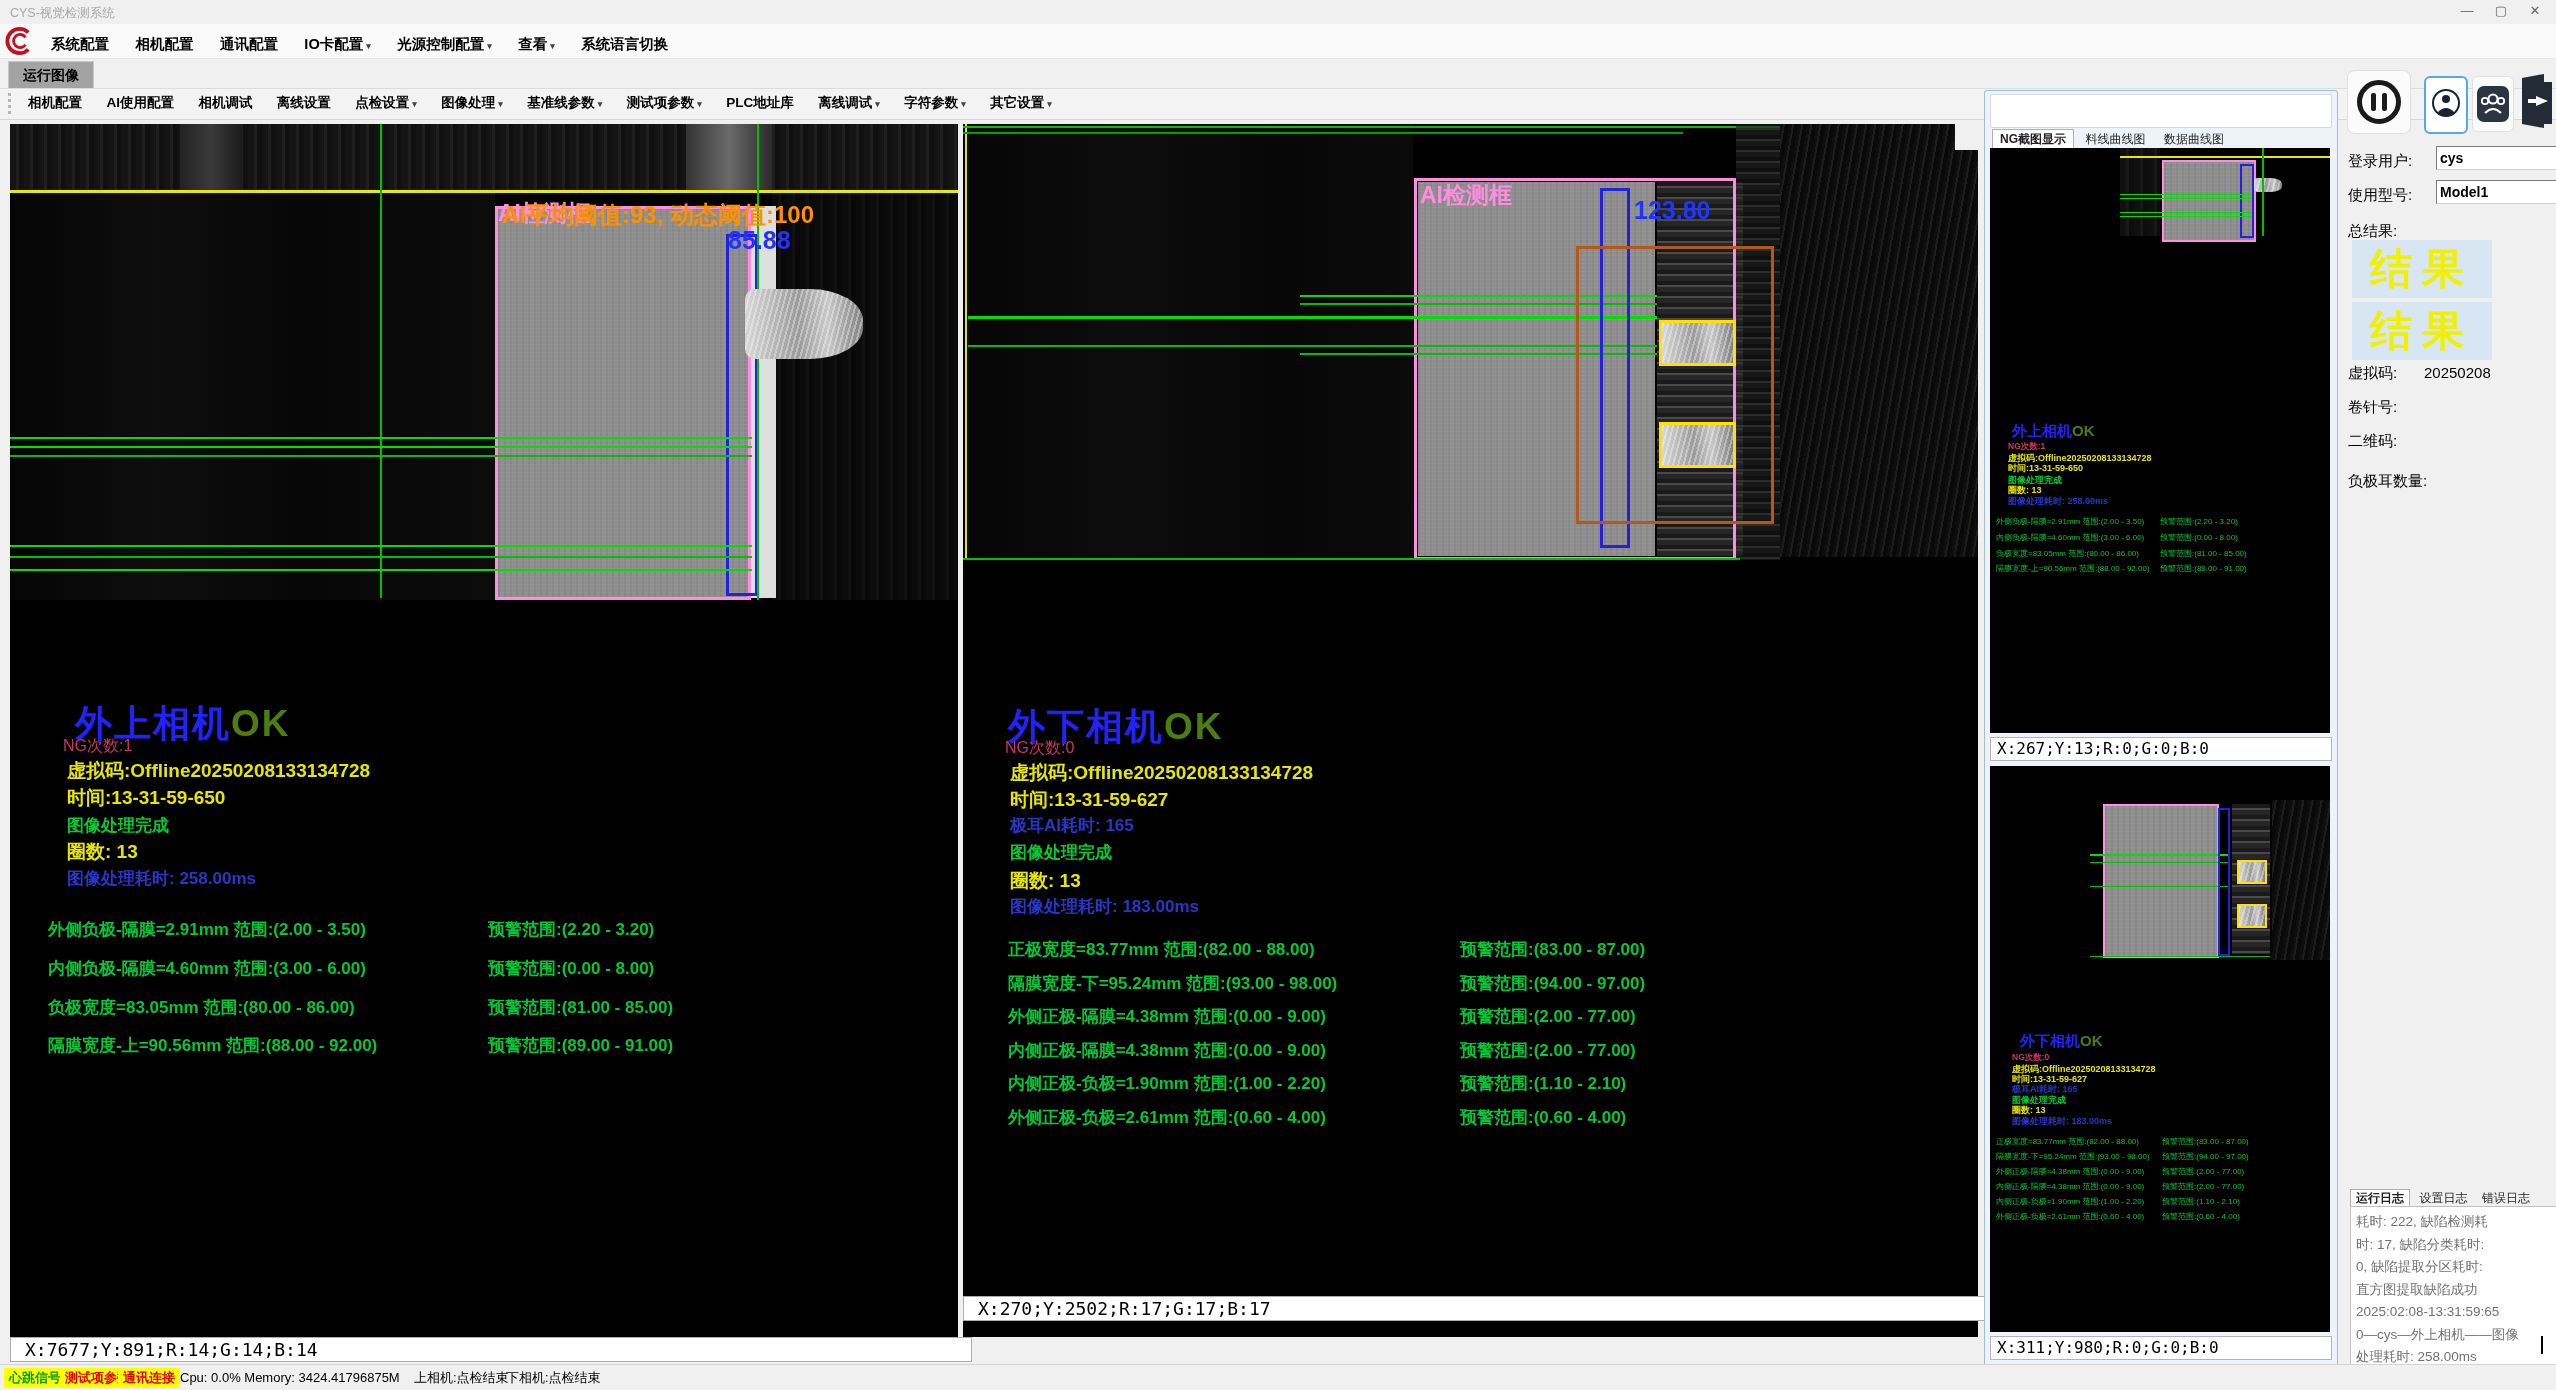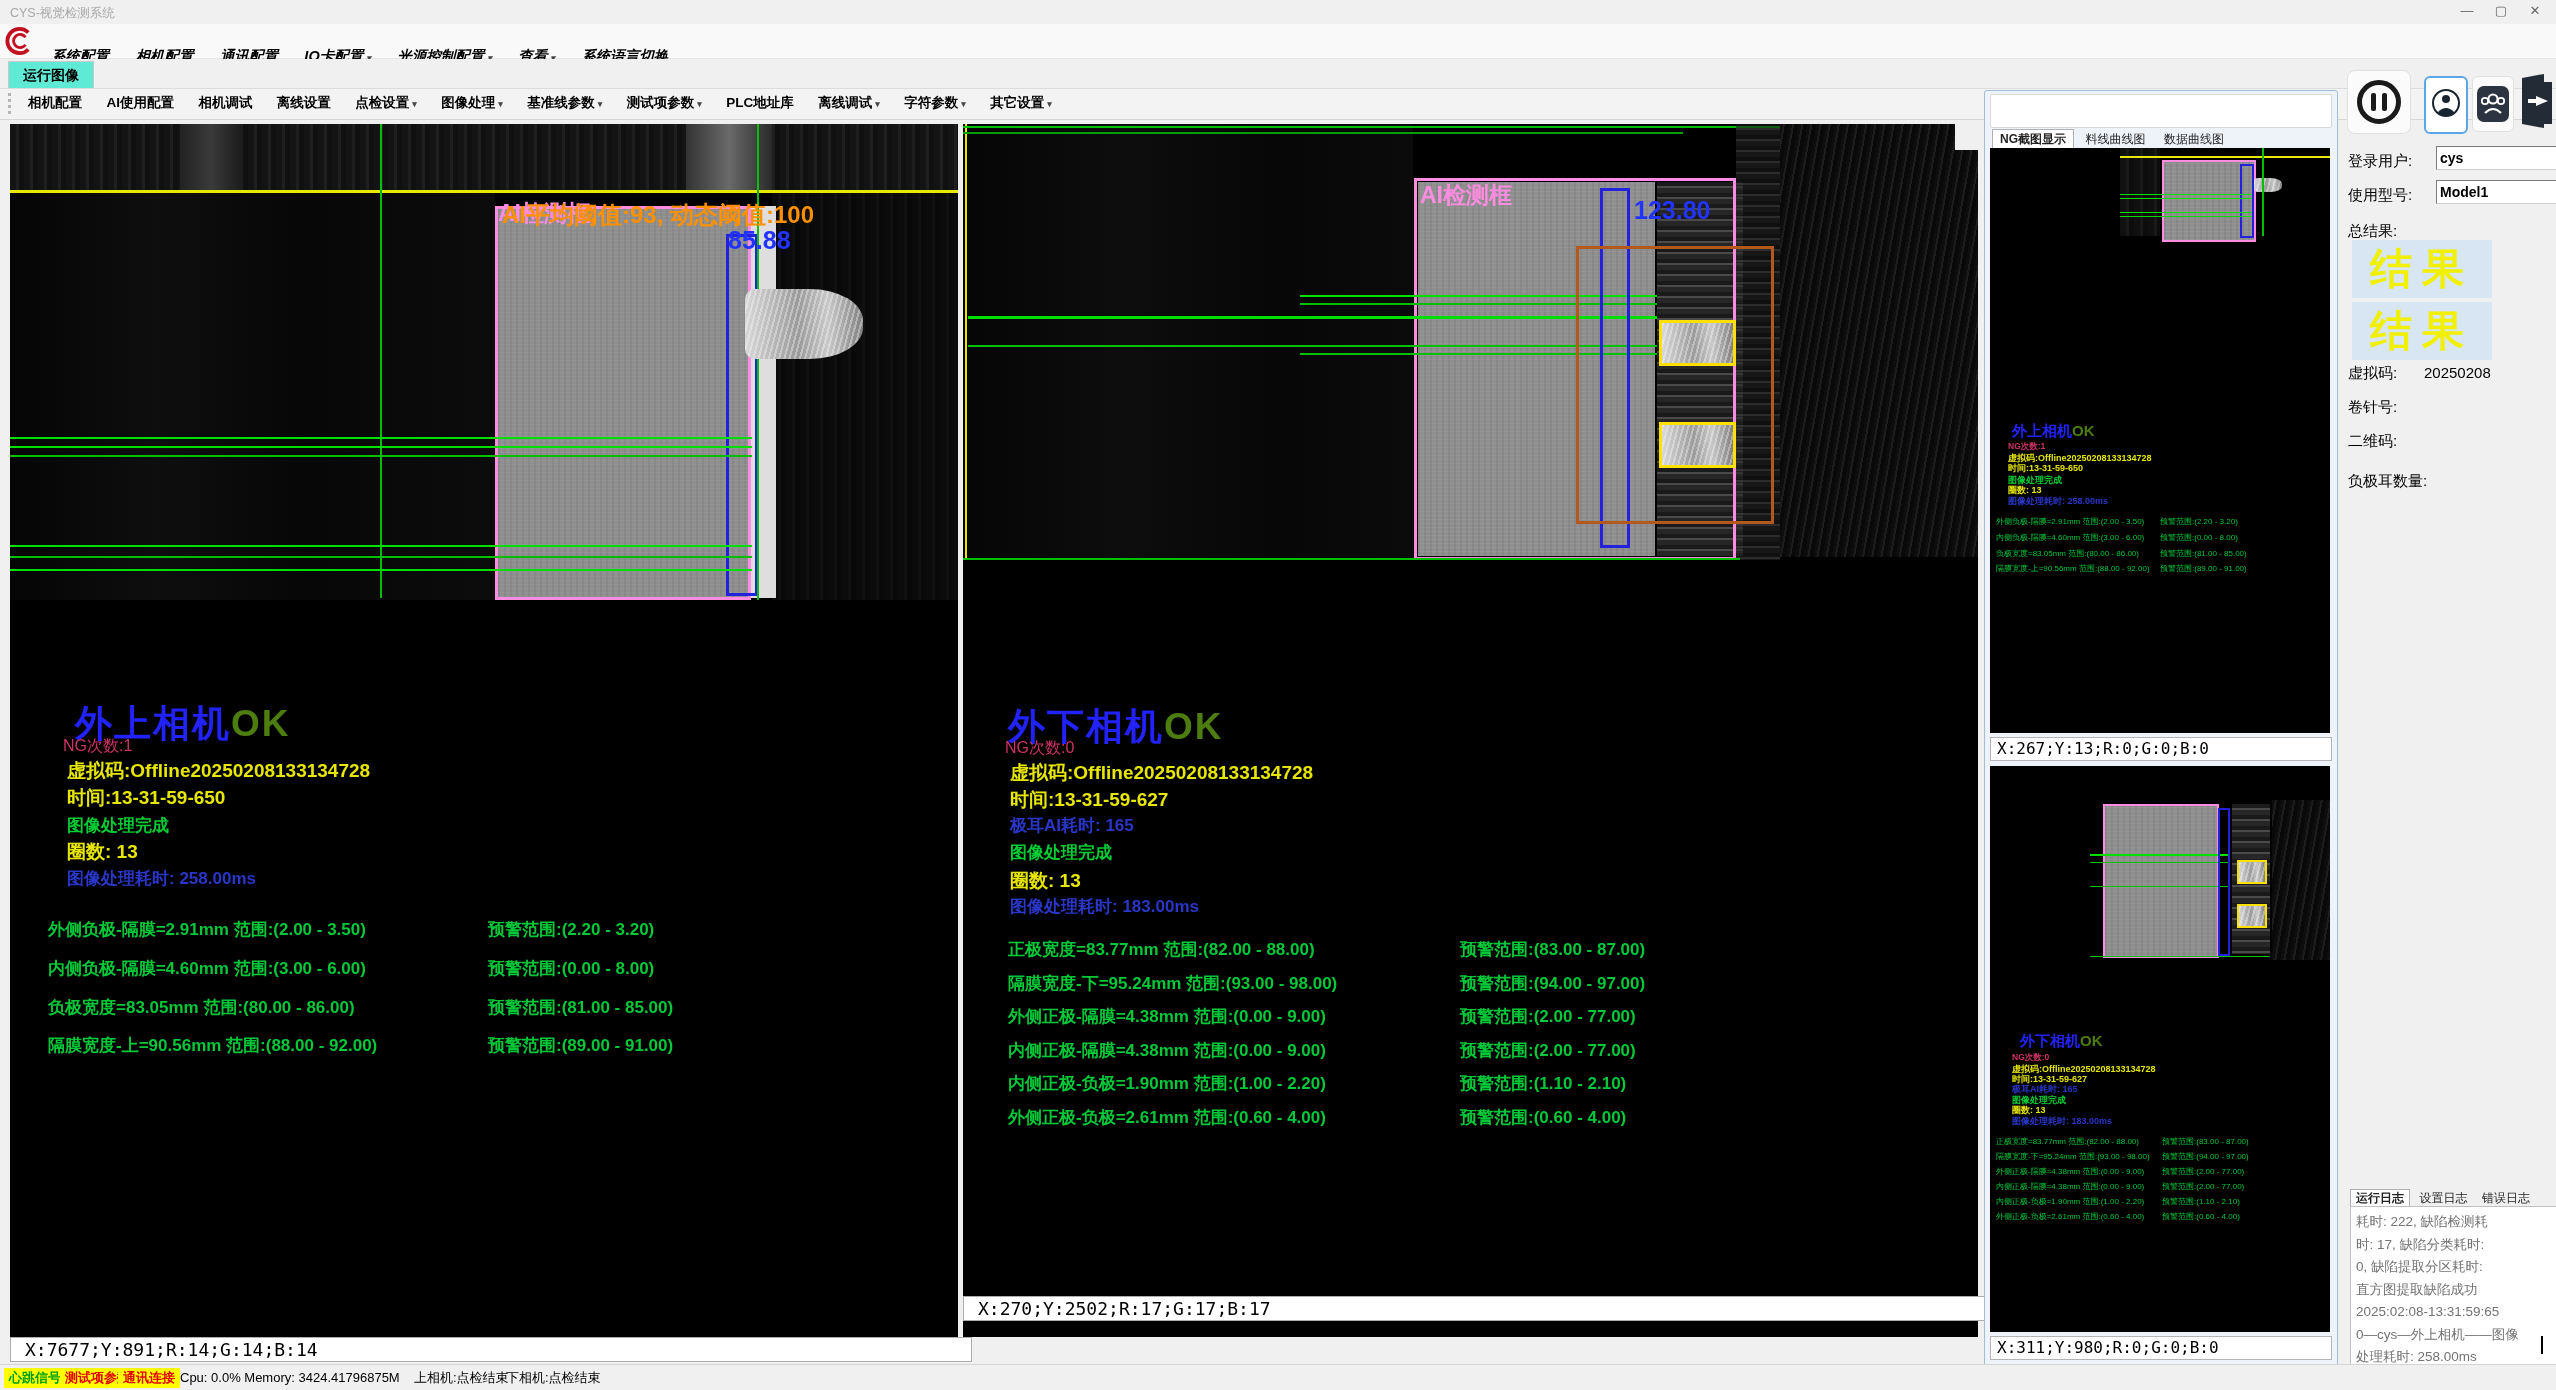--- a/index.html
+++ b/index.html
@@ -7,23 +7,23 @@
        font-family:"Liberation Sans",sans-serif;color:#000;}
   .abs{position:absolute;}
   
   #titlebar{left:0;top:0;width:2556px;height:24px;background:#f0f0f0;}
   #win-title{left:10px;top:5px;font-size:12.5px;color:#a8a8a8;}
   .winbtn{width:34px;height:22px;text-align:center;line-height:22px;font-size:13px;color:#666;display:inline-block;}
   #winbtns{right:4px;top:0;}
   #menubar{left:0;top:24px;width:2556px;height:34px;background:#f9f9f9;border-bottom:1px solid #e6e6e6;}
   .menu-item{display:inline-block;padding:0 11px;line-height:34px;font-size:14.5px;font-weight:600;}
   .caret{font-size:9px;color:#444;margin-left:3px;}
-  #menu-items{left:40px;top:15px;white-space:nowrap;font-style:italic;}
+  #menu-items{left:40px;top:3px;white-space:nowrap;}
   #tabrow{left:0;top:59px;width:2556px;height:29px;background:#f0f0f0;}
-  #run-tab{left:8px;top:2px;height:27px;padding:0 14px;background:#5eead4;border:1px solid #c8c8c8;border-bottom:none;
+  #run-tab{left:8px;top:2px;height:27px;padding:0 14px;background:#a3a3a3;border:1px solid #c8c8c8;border-bottom:none;
            font-size:14px;font-weight:600;line-height:27px;}
   #toolbar{left:0;top:88px;width:2556px;height:30px;background:#f3f3f3;border-top:1px solid #dcdcdc;border-bottom:1px solid #d6d6d6;}
   #grip{left:8px;top:4px;width:4px;height:21px;border-left:3px dotted #b5b5b5;}
   #tb-items{left:18px;top:0;white-space:nowrap;}
   .tb-item{display:inline-block;padding:0 10px;line-height:28px;font-size:13.5px;font-weight:600;}
   
   .cam{background:#000;overflow:hidden;}
   #cam-left{left:10px;top:124px;width:948px;height:1213px;}
   #cam-right{left:963px;top:124px;width:1015px;height:1213px;}
   .coordbar{background:#fff;border:1px solid #adadad;font-family:"DejaVu Sans Mono",monospace;

